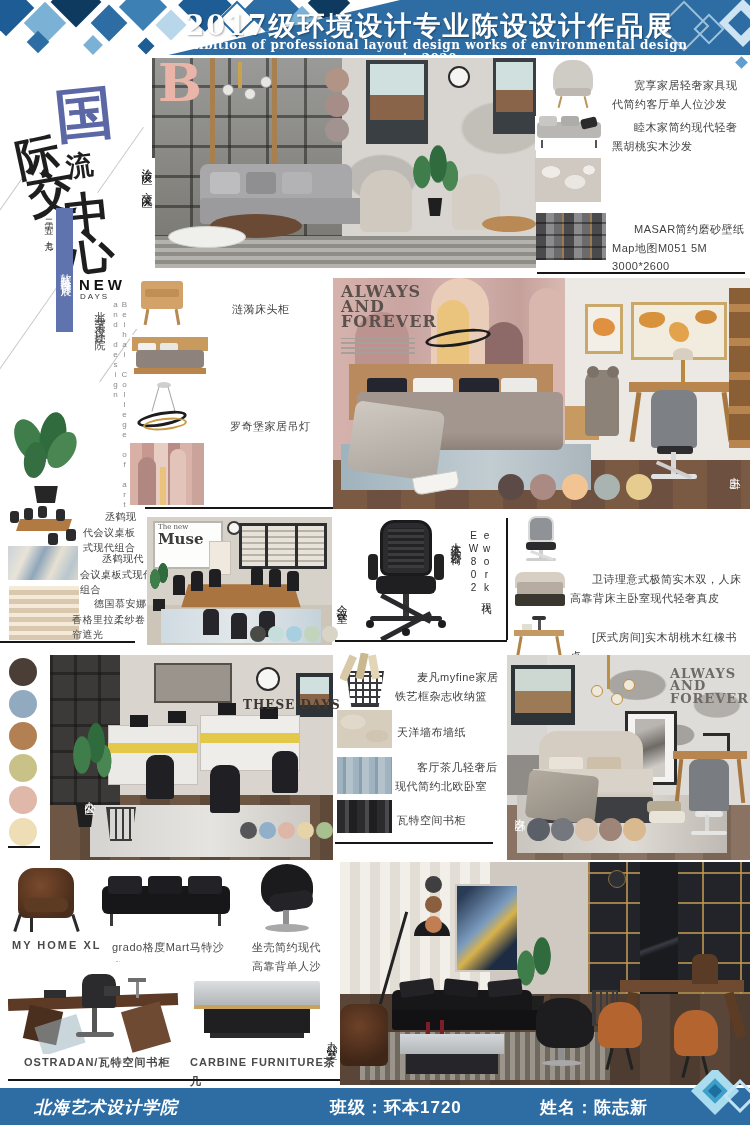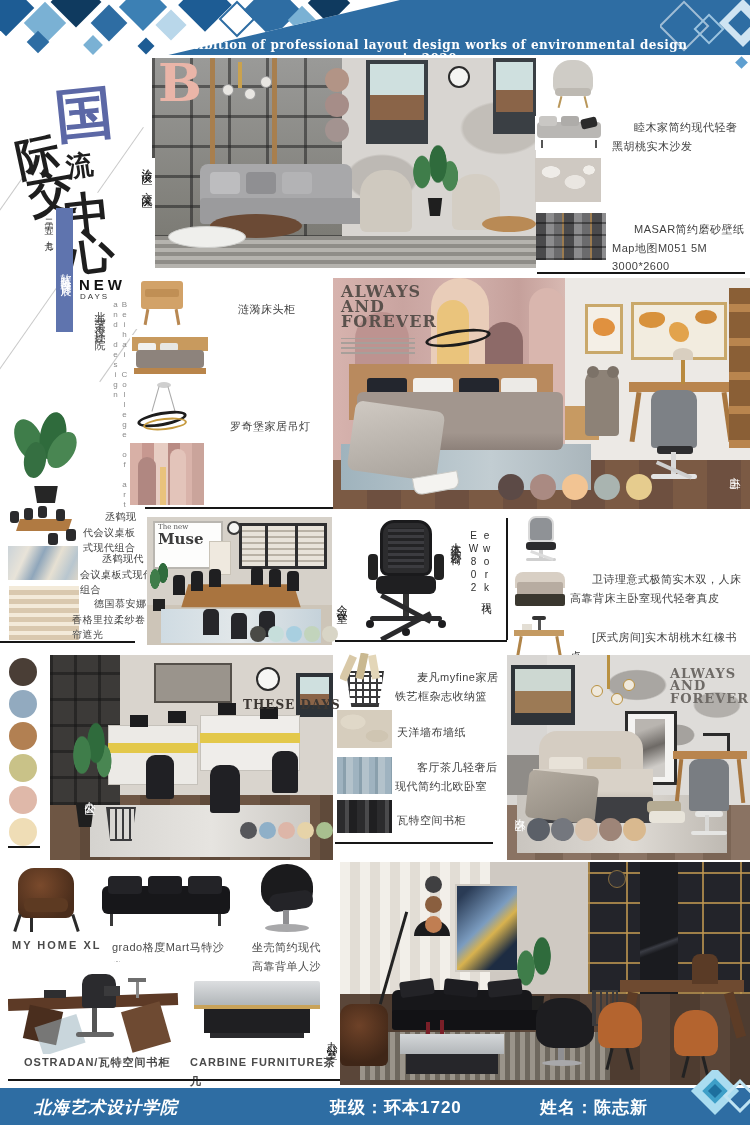--- a/index.html
+++ b/index.html
@@ -47,20 +47,21 @@
     <span class="dm" style="left:30px;top:34px;width:16px;height:16px;background:#2e6da3"></span>
     <span class="dm" style="left:86px;top:38px;width:14px;height:14px;background:#7ab1d4"></span>
     <span class="dm" style="left:140px;top:40px;width:12px;height:12px;background:#1d5c94"></span>
   </div>
   <div class="ab" style="left:660px;top:0;width:90px;height:55px;overflow:hidden;">
     <span class="dm" style="left:6px;top:8px;width:36px;height:36px;border:2px solid rgba(255,255,255,.55)"></span>
     <span class="dm" style="left:38px;top:18px;width:22px;height:22px;border:2px solid #9cc4e0"></span>
     <span class="dm" style="left:66px;top:6px;width:34px;height:34px;background:#cfe4f2"></span>
     <span class="dm" style="left:72px;top:14px;width:18px;height:18px;background:#2e6da3"></span>
   </div>
+  <div class="hdr-title">2017级环境设计专业陈设设计作品展</div>
   <div class="hdr-sub">Exhibition of professional layout design works of environmental design in 2020</div>
   <span class="dm" style="left:737px;top:58px;width:9px;height:9px;background:#5f9fd0"></span>
 
   <div class="ab" style="left:10px;top:150px;width:1px;height:90px;background:#c9c9c9;transform:rotate(35deg)"></div>
   <div class="ab" style="left:120px;top:120px;width:1px;height:80px;background:#c9c9c9;transform:rotate(35deg)"></div>
   <div class="ab" style="left:30px;top:270px;width:1px;height:110px;background:#c9c9c9;transform:rotate(35deg)"></div>
   <div class="ab" style="left:125px;top:300px;width:1px;height:90px;background:#c9c9c9;transform:rotate(35deg)"></div>
   <div class="cal" style="left: 55px; top: 76px; font-size: 58px; transform: rotate(-6deg); color: rgb(92, 104, 166);">国</div>
   <div class="cal" style="left:16px;top:128px;font-size:44px;transform:rotate(-12deg)">际</div>
   <div class="cal" style="left:66px;top:148px;font-size:27px;transform:rotate(-8deg)">流</div>
@@ -123,20 +124,21 @@
   <span class="dot" style="left: 325px; top: 68px; width: 24px; height: 24px; z-index: 3; background: rgb(178, 148, 134);"></span>
   <span class="dot" style="left: 325px; top: 93px; width: 24px; height: 24px; z-index: 3; background: rgb(166, 141, 136);"></span>
   <span class="dot" style="left: 325px; top: 118px; width: 24px; height: 24px; z-index: 3; background: rgb(163, 147, 144);"></span>
 
   <div class="ph" style="left:545px;top:58px;width:56px;height:50px;background:#fff">
     <i style="left:8px;top:2px;width:40px;height:34px;background:#cfccc6;border-radius:18px 18px 8px 8px"></i>
     <i style="left:10px;top:30px;width:36px;height:8px;background:#bdb9b2;border-radius:4px"></i>
     <i style="left:14px;top:38px;width:2px;height:12px;background:#b9975a;transform:rotate(14deg)"></i>
     <i style="left:40px;top:38px;width:2px;height:12px;background:#b9975a;transform:rotate(-14deg)"></i>
   </div>
+  <div class="lb ind" style="left:612px;top:76px;width:132px">宽享家居轻奢家具现代简约客厅单人位沙发</div>
   <div class="ph" style="left:535px;top:116px;width:70px;height:34px;background:#fff">
     <i style="left:2px;top:6px;width:64px;height:16px;background:#b9b7b4;border-radius:4px"></i>
     <i style="left:4px;top:0;width:18px;height:10px;background:#c9c7c4;border-radius:3px"></i>
     <i style="left:26px;top:0;width:18px;height:10px;background:#aeaca9;border-radius:3px"></i>
     <i style="left:46px;top:2px;width:16px;height:10px;background:#2b2b2b;border-radius:3px;transform:rotate(-14deg)"></i>
     <i style="left:6px;top:24px;width:2px;height:8px;background:#555"></i>
     <i style="left:60px;top:24px;width:2px;height:8px;background:#555"></i>
   </div>
   <div class="lb ind" style="left:612px;top:118px;width:132px">睦木家简约现代轻奢黑胡桃实木沙发</div>
   <div class="ph" style="left:535px;top:158px;width:66px;height:44px;background:
@@ -148,21 +150,21 @@
       repeating-linear-gradient(90deg,#4a4a4c 0 10px,#8c8c8e 10px 18px,#6b6b6d 18px 26px,#9c7c50 26px 28px)"></div>
   <div class="lb ind" style="left:612px;top:220px;width:136px">MASAR简约磨砂壁纸Map地图M051 5M 3000*2600</div>
   <div class="hl" style="left:537px;top:272px;width:208px"></div>
 
   <div class="ph" style="left:133px;top:277px;width:58px;height:52px;background:#fff">
     <i style="left:8px;top:4px;width:42px;height:28px;background:#d2a268;border-radius:3px"></i>
     <i style="left:12px;top:12px;width:34px;height:8px;background:#c08f55;border-radius:2px"></i>
     <i style="left:12px;top:32px;width:3px;height:16px;background:#b8development8852;transform:rotate(10deg);background:#b88852"></i>
     <i style="left:43px;top:32px;width:3px;height:16px;background:#b88852;transform:rotate(-10deg)"></i>
   </div>
-  <div class="lb" style="left:238px;top:300px;width:96px">涟漪床头柜</div>
+  <div class="lb" style="left:232px;top:300px;width:96px">涟漪床头柜</div>
   <div class="ph" style="left:130px;top:335px;width:80px;height:44px;background:#fff">
     <i style="left:2px;top:2px;width:76px;height:14px;background:#c89a5e"></i>
     <i style="left:8px;top:8px;width:18px;height:8px;background:#f1f1ef;border-radius:2px"></i>
     <i style="left:30px;top:8px;width:18px;height:8px;background:#e7e7e4;border-radius:2px"></i>
     <i style="left:6px;top:15px;width:68px;height:18px;background:#8d837c;border-radius:4px"></i>
     <i style="left:4px;top:33px;width:72px;height:6px;background:#b9854a"></i>
   </div>
   <div class="ph" style="left:133px;top:382px;width:62px;height:54px;background:#fff">
     <i style="left:24px;top:0;width:14px;height:6px;background:#cfcfcf;border-radius:50%"></i>
     <i style="left:22px;top:4px;width:1px;height:26px;background:#aaa;transform:rotate(16deg)"></i>

